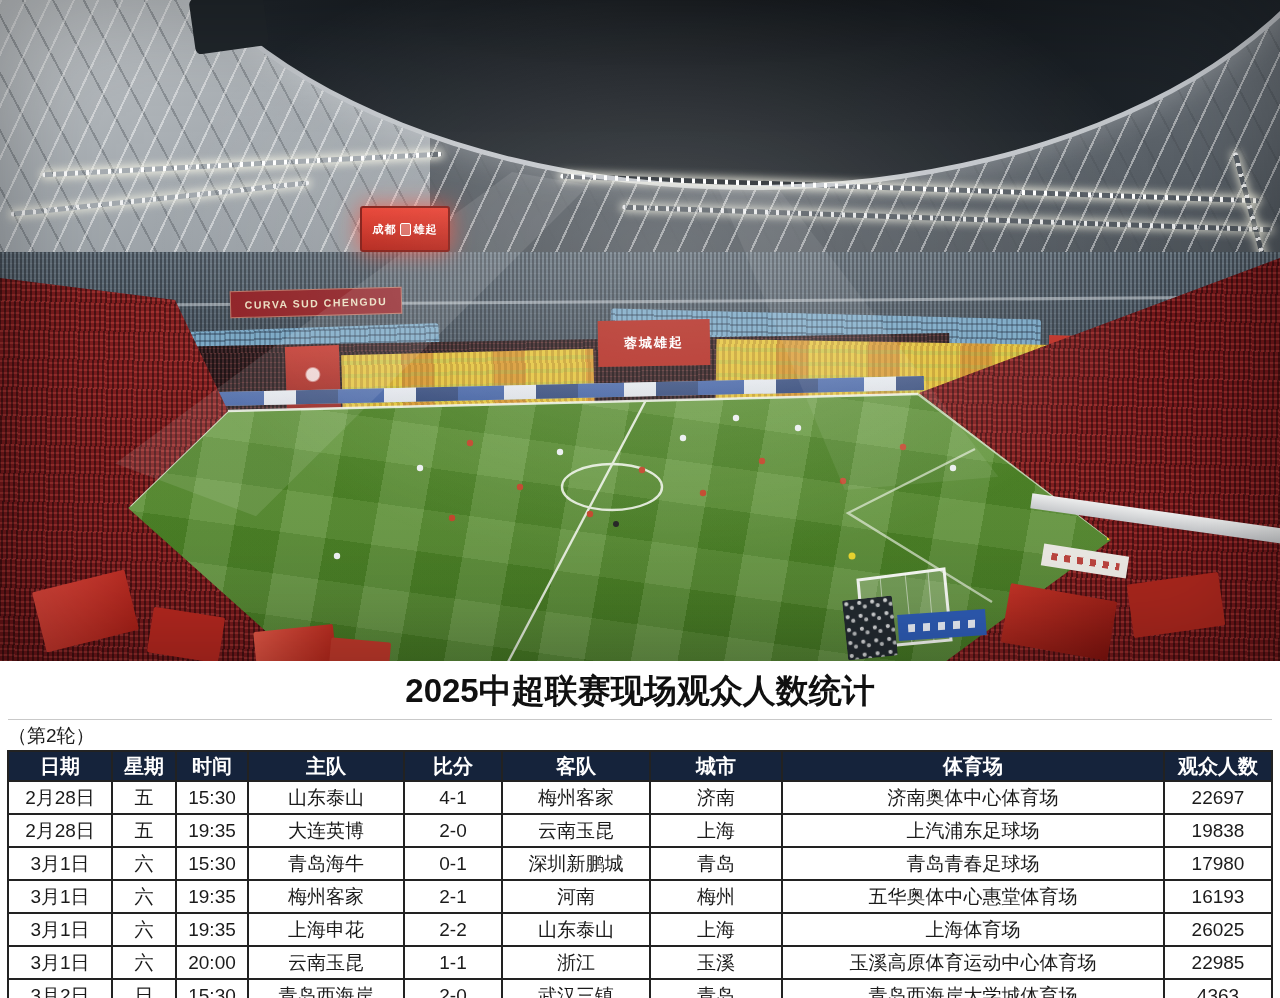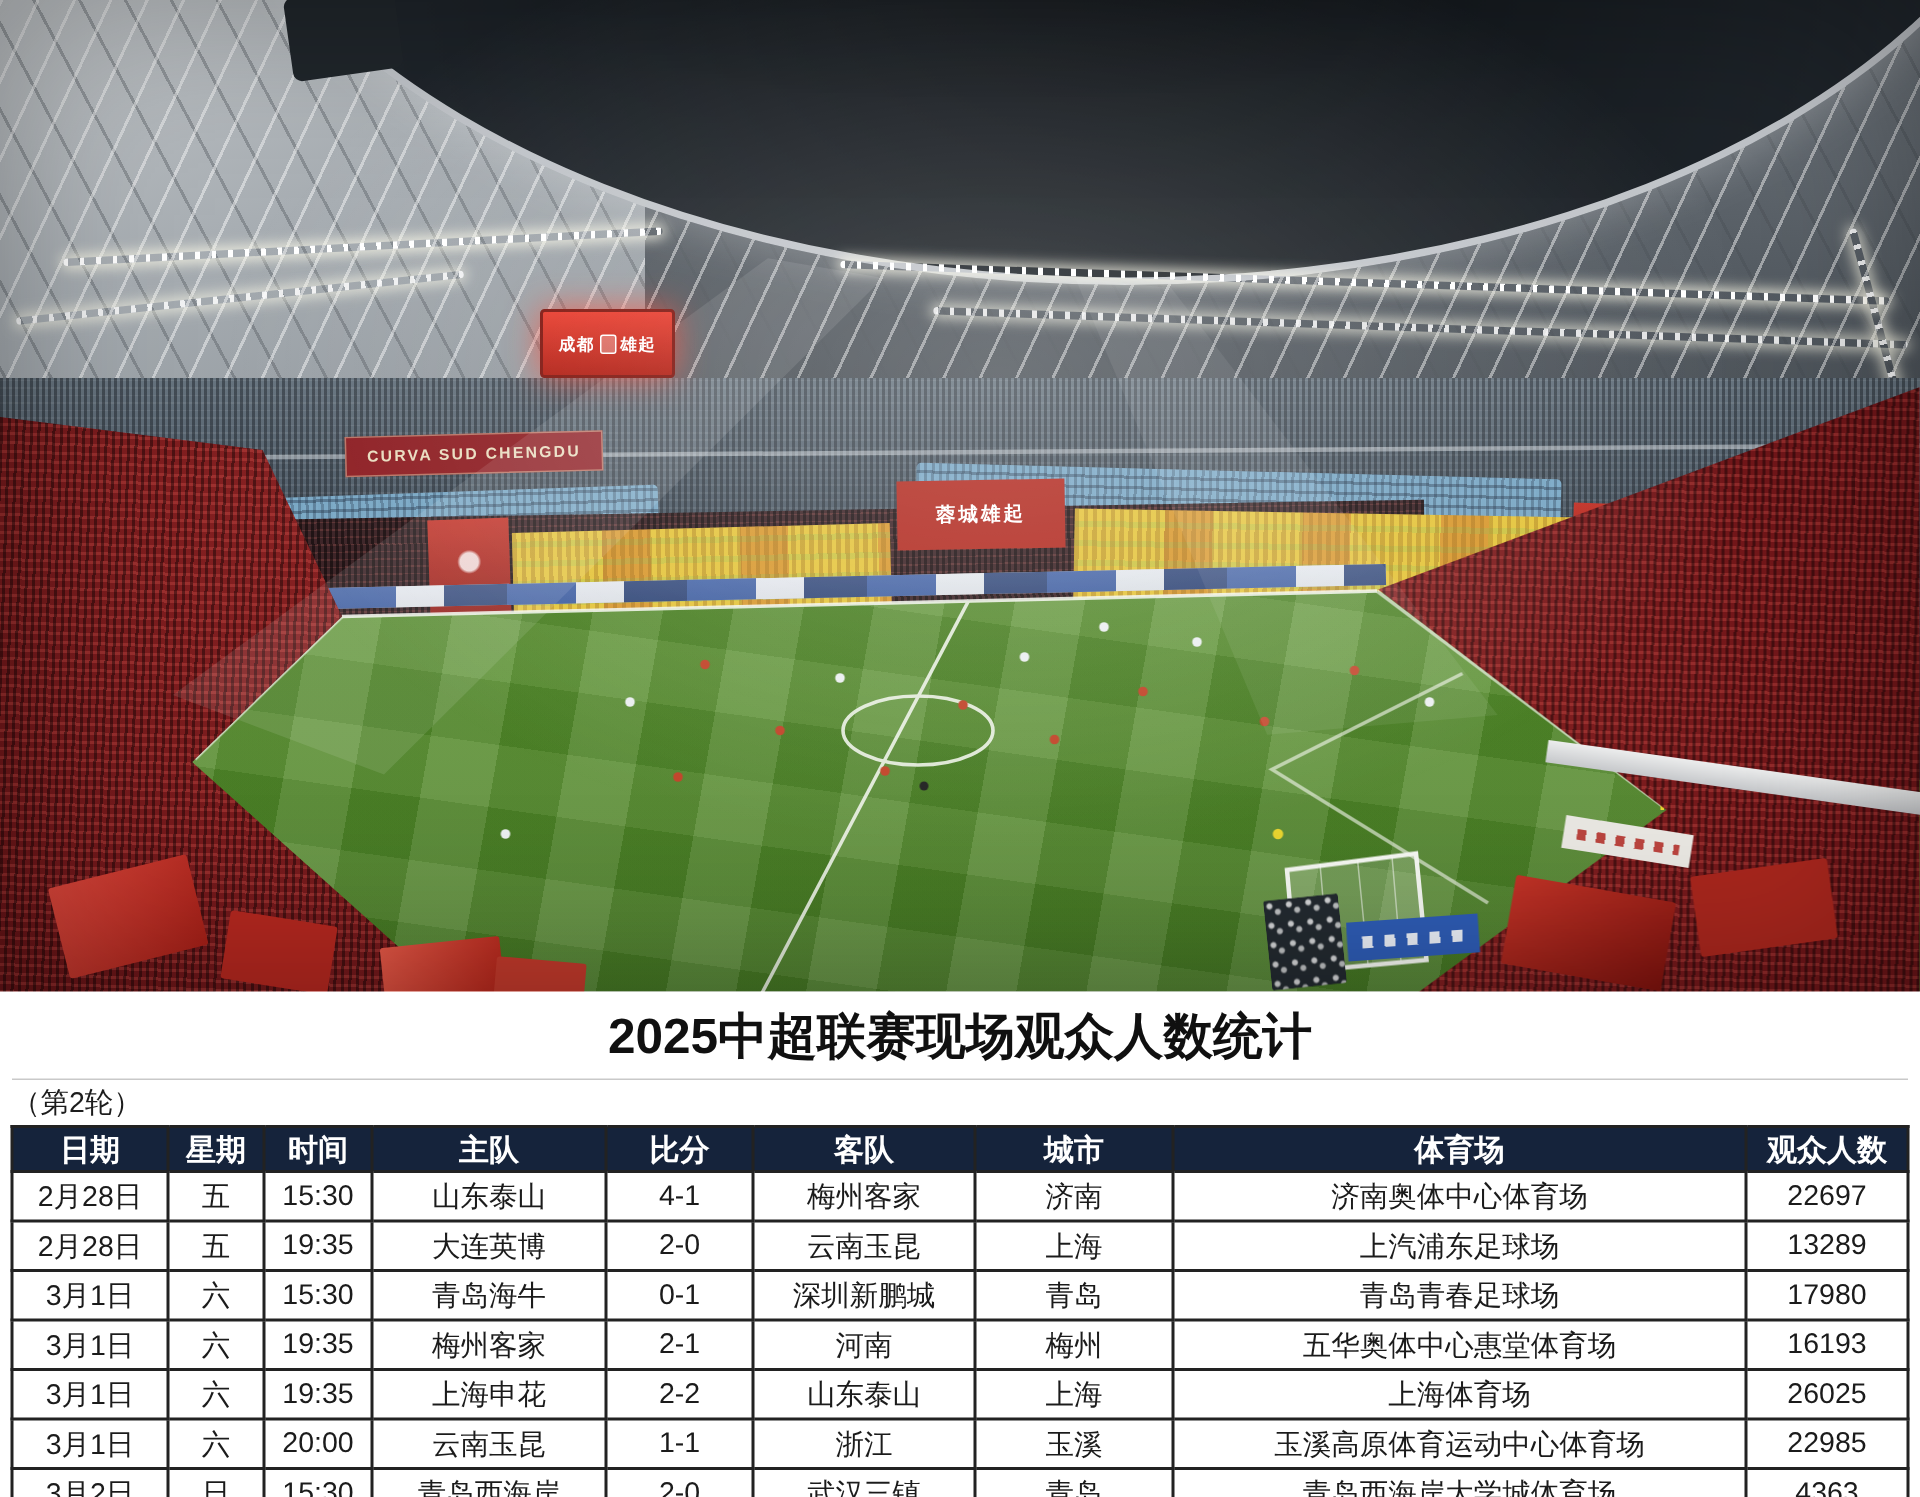--- a/index.html
+++ b/index.html
@@ -263,21 +263,21 @@
         </tr>
         <tr>
           <td>2月28日</td>
           <td>五</td>
           <td>19:35</td>
           <td>大连英博</td>
           <td>2-0</td>
           <td>云南玉昆</td>
           <td>上海</td>
           <td>上汽浦东足球场</td>
-          <td>13289</td>
+          <td>19838</td>
         </tr>
         <tr>
           <td>3月1日</td>
           <td>六</td>
           <td>15:30</td>
           <td>青岛海牛</td>
           <td>0-1</td>
           <td>深圳新鹏城</td>
           <td>青岛</td>
           <td>青岛青春足球场</td>

